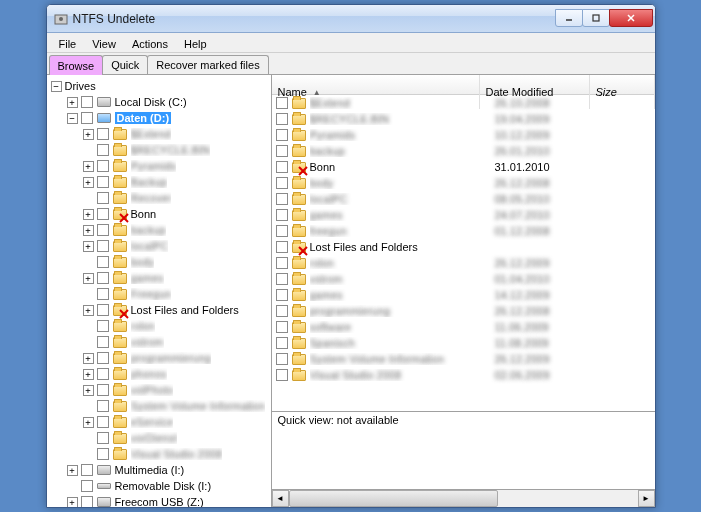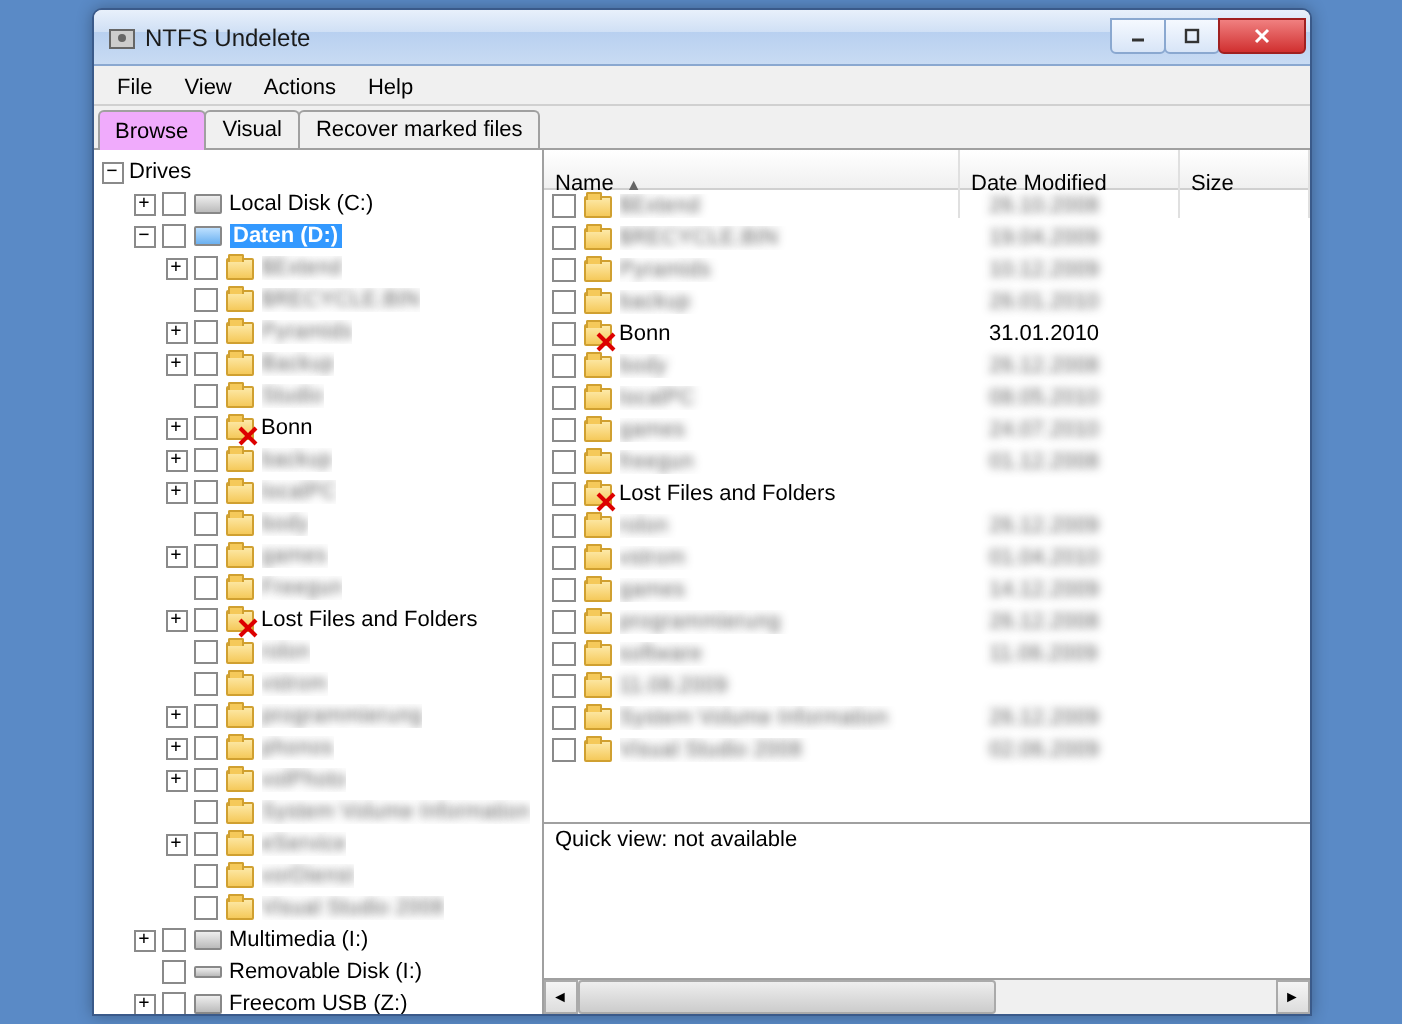--- a/index.html
+++ b/index.html
@@ -29,21 +29,21 @@
 .folder::before { content:""; position:absolute; top:-3px; left:0; width:6px; height:3px; background:#f5c95a; border:1px solid #d0a030; border-bottom:none; border-radius:1px 1px 0 0; }
 .drive { width:14px; height:10px; background:linear-gradient(180deg,#eee,#bbb); border:1px solid #888; border-radius:1px; }
 .x-mark { position:absolute; right:-1px; bottom:-1px; width:10px; height:10px; }
 .label { overflow:hidden; text-overflow:ellipsis; }
 .label.sel { background:#3399ff; color:#fff; padding:0 2px;font-weight:bold; }
 .blur { color:transparent; text-shadow:0 0 4px rgba(80,80,80,.9); }
 .headers { height:20px; display:flex; border-bottom:1px solid #d0d0d0; background:linear-gradient(180deg,#fff,#f0f0f0); flex-shrink:0; }
 .hcol { border-right:1px solid #e0e0e0; padding:17px 6px; display:flex; align-items:center; }
 .hcol.name { flex:1; }
 .hcol.date { width:110px; }
-.hcol.size { width:65px; }
+.hcol.size { width:65px;font-style:italic; }
 .sort-arrow { margin-left:6px; font-size:8px; color:#666; }
 .list-scroll { flex:1; overflow-y:scroll; overflow-x:hidden; }
 .list-row { display:flex; align-items:center; height:16px; padding-left:4px; }
 .list-row .label { flex:1; }
 .list-date { width:110px; font-size:11px; }
 .list-size { width:50px; }
 .quickview { height:18px; border-top:1px solid #a0a0a0; padding:2px 6px; background:#fff; flex-shrink:0; }
 .hexbar { height:18px; border-top:1px solid #d0d0d0; display:flex; padding:2px 6px; background:#fff; flex-shrink:0; }
 .hexbar span:first-child { width:80px; }
 .hexbar span:nth-child(2) { flex:1; }
@@ -92,21 +92,21 @@
 
   <div class="menubar">
     <div class="menu-item">File</div>
     <div class="menu-item">View</div>
     <div class="menu-item">Actions</div>
     <div class="menu-item">Help</div>
   </div>
 
   <div class="tabs">
     <div class="tab active">Browse</div>
-    <div class="tab">Visual</div>
+    <div class="tab">Quick</div>
     <div class="tab">Recover marked files</div>
   </div>
 
   <div class="content">
 
     <div class="tree-pane">
       <div class="tree-row">
         <span class="pad" style="width:2px"></span>
           <span class="expander">−</span>
         <span class="label">Drives</span>
@@ -165,21 +165,21 @@
           </span>
     <span class="label blur">Backup</span>
         </div>
         <div class="tree-row">
     <span class="pad" style="width:34px"></span>
           <span class="exp-spacer"></span>
     <span class="cb"></span>
     <span class="icon">
             <span class="folder"></span>
           </span>
-    <span class="label blur">Studio</span>
+    <span class="label blur">Recover</span>
         </div>
       <div class="tree-row">
         <span class="pad" style="width:34px"></span>
           <span class="expander">+</span>
         <span class="cb"></span>
         <span class="icon">
             <span class="folder"></span>
             <svg class="x-mark" viewBox="0 0 10 10">
               <line x1="1" y1="1" x2="9" y2="9" stroke="#d00" stroke-width="2"></line>
               <line x1="9" y1="1" x2="1" y2="9" stroke="#d00" stroke-width="2"></line>
@@ -506,20 +506,21 @@
             </span>
     <span class="label blur">software</span>
     <span class="list-date blur">11.06.2009</span>
     <span class="list-size"></span>
           </div>
           <div class="list-row">
     <span class="cb"></span>
     <span class="icon">
               <span class="folder"></span>
             </span>
+    <span class="label blur">Spanisch</span>
     <span class="list-date blur">11.08.2009</span>
     <span class="list-size"></span>
           </div>
           <div class="list-row">
     <span class="cb"></span>
     <span class="icon">
               <span class="folder"></span>
             </span>
     <span class="label blur">System Volume Information</span>
     <span class="list-date blur">26.12.2009</span>

